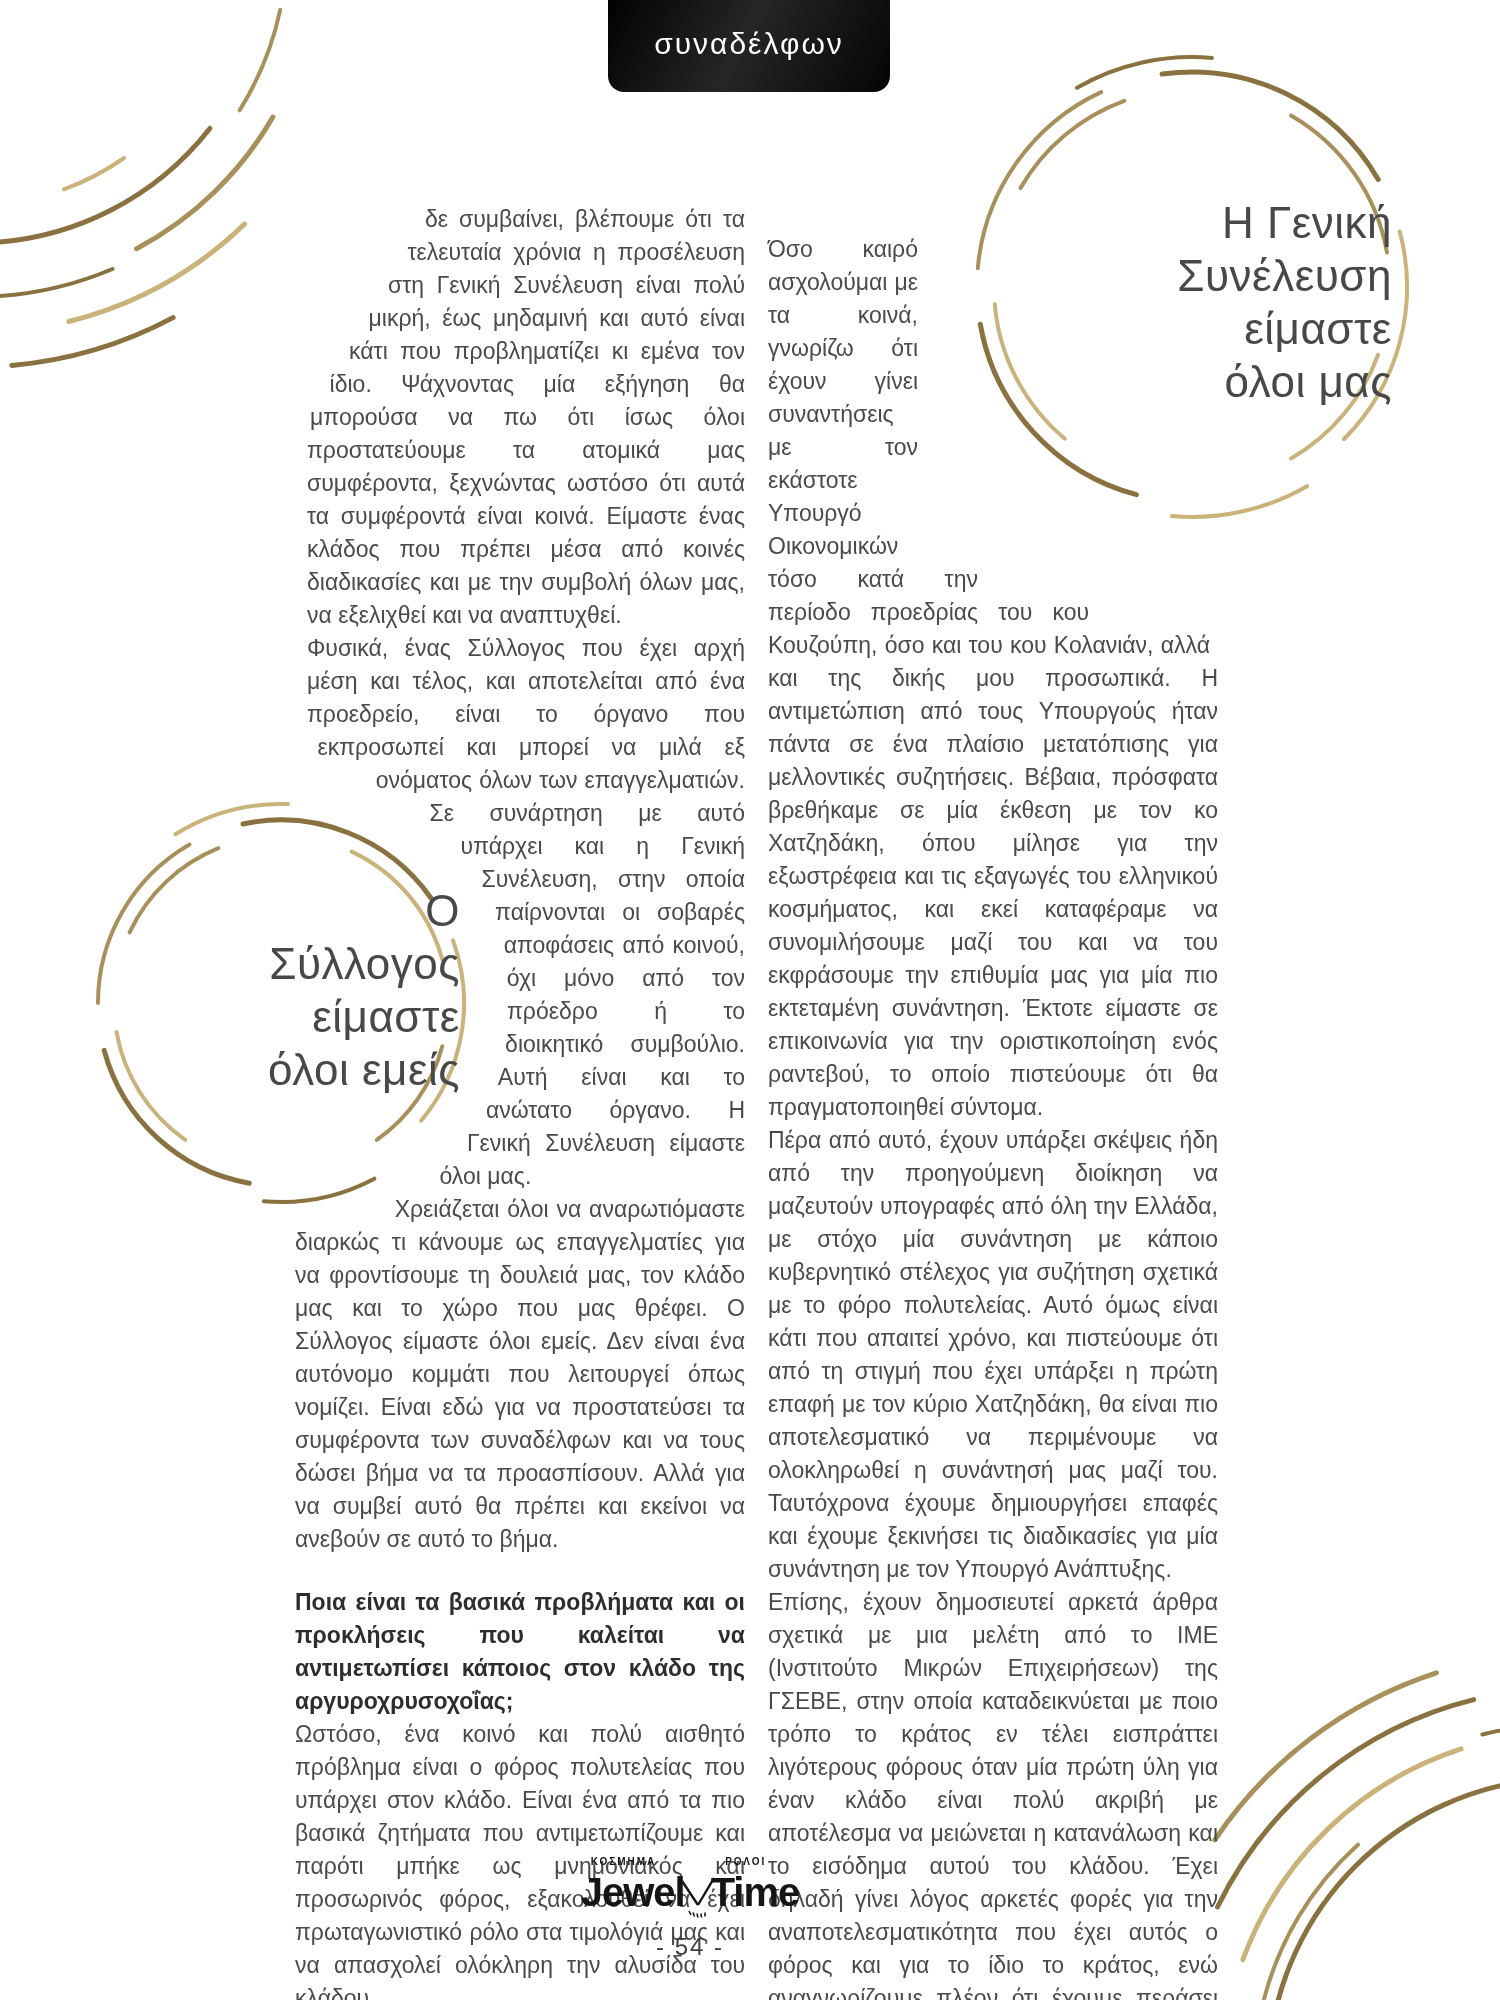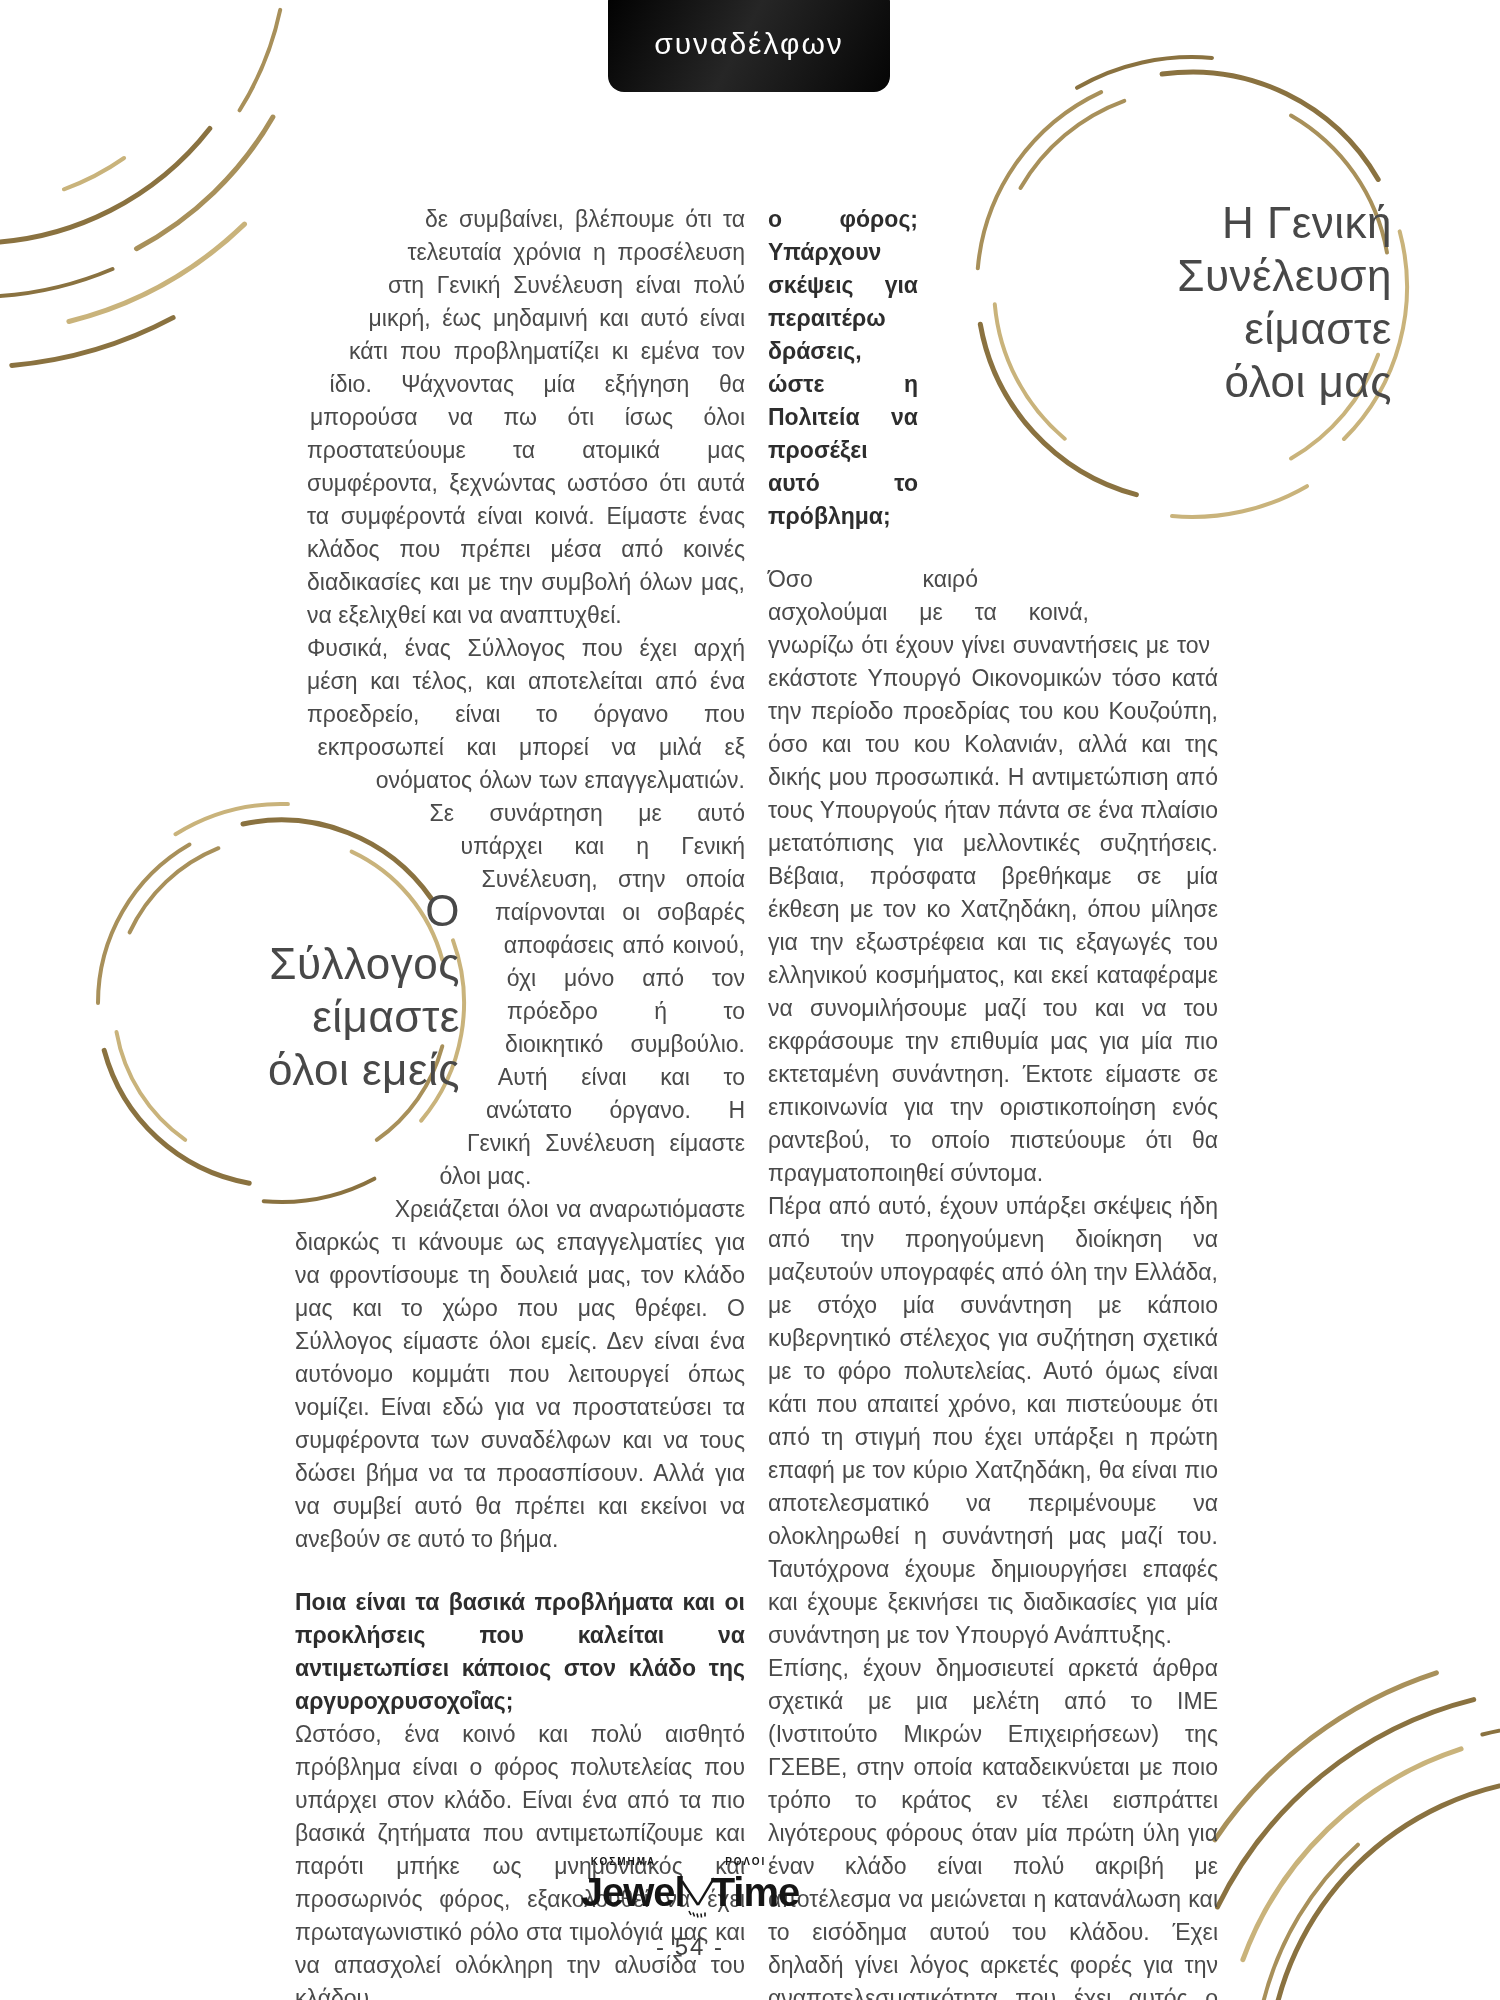--- a/index.html
+++ b/index.html
@@ -128,21 +128,20 @@
       <div class="rail-left"></div>
       <p>δε συμβαίνει, βλέπουμε ότι τα τελευταία χρόνια η προσέλευση στη Γενική Συνέλευση είναι πολύ μικρή, έως μηδαμινή και αυτό είναι κάτι που προβληματίζει κι εμένα τον ίδιο. Ψάχνοντας μία εξήγηση θα μπορούσα να πω ότι ίσως όλοι προστατεύουμε τα ατομικά μας συμφέροντα, ξεχνώντας ωστόσο ότι αυτά τα συμφέροντά είναι κοινά. Είμαστε ένας κλάδος που πρέπει μέσα από κοινές διαδικασίες και με την συμβολή όλων μας,  να εξελιχθεί και να αναπτυχθεί.</p>
       <p>Φυσικά, ένας Σύλλογος που έχει αρχή μέση και τέλος, και αποτελείται από ένα προεδρείο, είναι το όργανο που εκπροσωπεί και μπορεί να μιλά εξ ονόματος όλων των επαγγελματιών. Σε συνάρτηση με αυτό υπάρχει και η Γενική Συνέλευση, στην οποία παίρνονται οι σοβαρές αποφάσεις από κοινού, όχι μόνο από τον πρόεδρο ή το διοικητικό συμβούλιο. Αυτή είναι και το ανώτατο όργανο. Η Γενική Συνέλευση είμαστε όλοι μας.</p>
       <p>Χρειάζεται όλοι να αναρωτιόμαστε διαρκώς τι κάνουμε ως επαγγελματίες για να φροντίσουμε τη δουλειά μας, τον κλάδο μας και το χώρο που μας θρέφει. Ο Σύλλογος είμαστε όλοι εμείς. Δεν είναι ένα αυτόνομο κομμάτι που λειτουργεί όπως νομίζει. Είναι εδώ για να προστατεύσει τα συμφέροντα των συναδέλφων και να τους δώσει βήμα να τα προασπίσουν. Αλλά για να συμβεί αυτό θα πρέπει και εκείνοι να ανεβούν σε αυτό το βήμα.</p>
       <p class="bold gap">Ποια είναι τα βασικά προβλήματα και οι προκλήσεις που καλείται να αντιμετωπίσει κάποιος στον κλάδο της αργυροχρυσοχοΐας;</p>
       <p>Ωστόσο, ένα κοινό και πολύ αισθητό πρόβλημα είναι ο φόρος πολυτελείας που υπάρχει στον κλάδο. Είναι ένα από τα πιο βασικά ζητήματα που αντιμετωπίζουμε και παρότι μπήκε ως μνημονιακός και προσωρινός φόρος, εξακολουθεί να έχει πρωταγωνιστικό ρόλο στα τιμολόγιά μας και να απασχολεί ολόκληρη την αλυσίδα του κλάδου.</p>
 
     </div>
     <div class="col">
       <div class="rail-right"></div>
-      <p class="bold">ο φόρος; Υπάρχουν σκέψεις για περαιτέρω δράσεις, ώστε η Πολιτεία να προσέξει αυτό το πρόβλημα;</p>
       <p class="gap">Όσο καιρό ασχολούμαι με τα κοινά, γνωρίζω ότι έχουν γίνει συναντήσεις με τον εκάστοτε Υπουργό Οικονομικών τόσο κατά την περίοδο προεδρίας του κου Κουζούπη, όσο και του κου Κολανιάν, αλλά και της δικής μου προσωπικά. Η αντιμετώπιση από τους Υπουργούς ήταν πάντα σε ένα πλαίσιο μετατόπισης για μελλοντικές συζητήσεις. Βέβαια, πρόσφατα βρεθήκαμε σε μία έκθεση με τον κο Χατζηδάκη, όπου μίλησε για την εξωστρέφεια και τις εξαγωγές του ελληνικού κοσμήματος, και εκεί καταφέραμε να συνομιλήσουμε μαζί του και να του εκφράσουμε την επιθυμία μας για μία πιο εκτεταμένη συνάντηση. Έκτοτε είμαστε σε επικοινωνία για την οριστικοποίηση ενός ραντεβού, το οποίο πιστεύουμε ότι θα πραγματοποιηθεί σύντομα.</p>
       <p>Πέρα από αυτό, έχουν υπάρξει σκέψεις ήδη από την προηγούμενη διοίκηση να μαζευτούν υπογραφές από όλη την Ελλάδα, με στόχο μία συνάντηση με κάποιο κυβερνητικό στέλεχος για συζήτηση σχετικά με το φόρο πολυτελείας. Αυτό όμως είναι κάτι που απαιτεί χρόνο, και πιστεύουμε ότι από τη στιγμή που έχει υπάρξει η πρώτη επαφή με τον κύριο Χατζηδάκη, θα είναι πιο αποτελεσματικό να περιμένουμε να ολοκληρωθεί η συνάντησή μας μαζί του. Ταυτόχρονα έχουμε δημιουργήσει επαφές και έχουμε ξεκινήσει τις διαδικασίες για μία συνάντηση με τον Υπουργό Ανάπτυξης.</p>
       <p>Επίσης, έχουν δημοσιευτεί αρκετά άρθρα σχετικά με μια μελέτη από το ΙΜΕ (Ινστιτούτο Μικρών Επιχειρήσεων) της ΓΣΕΒΕ, στην οποία καταδεικνύεται με ποιο τρόπο το κράτος εν τέλει εισπράττει λιγότερους φόρους όταν μία πρώτη ύλη για έναν κλάδο είναι πολύ ακριβή με αποτέλεσμα να μειώνεται η κατανάλωση και το εισόδημα αυτού του κλάδου. Έχει δηλαδή γίνει λόγος αρκετές φορές για την αναποτελεσματικότητα που έχει αυτός ο φόρος και για το ίδιο το κράτος, ενώ αναγνωρίζουμε πλέον ότι έχουμε περάσει σε άλλη εποχή, και αυτό το ζήτημα δεν είναι απλώς ένα πρόβλημα. Είναι καταστροφικό. Όταν επιβλήθηκε ο φόρος αυτός, ο χρυσός κόστιζε περίπου 30 χιλιάδες ευρώ και τώρα έχει 85 χιλιάδες ευρώ. Αυτό σημαίνει ότι και σε πολύ μικρά κοσμήματα, θα επιβάλλεται ο φόρος 10%. Πρόκειται λοιπόν για ένα υπερ-επείγον ζήτημα του κλάδου.</p>
     </div>
   </div>
 
   <div class="footer">
     <div class="logo">
       <span class="logo-sub l">ΚΟΣΜΗΜΑ</span>
       <span class="logo-sub r">ΡΟΛΟΙ</span>

